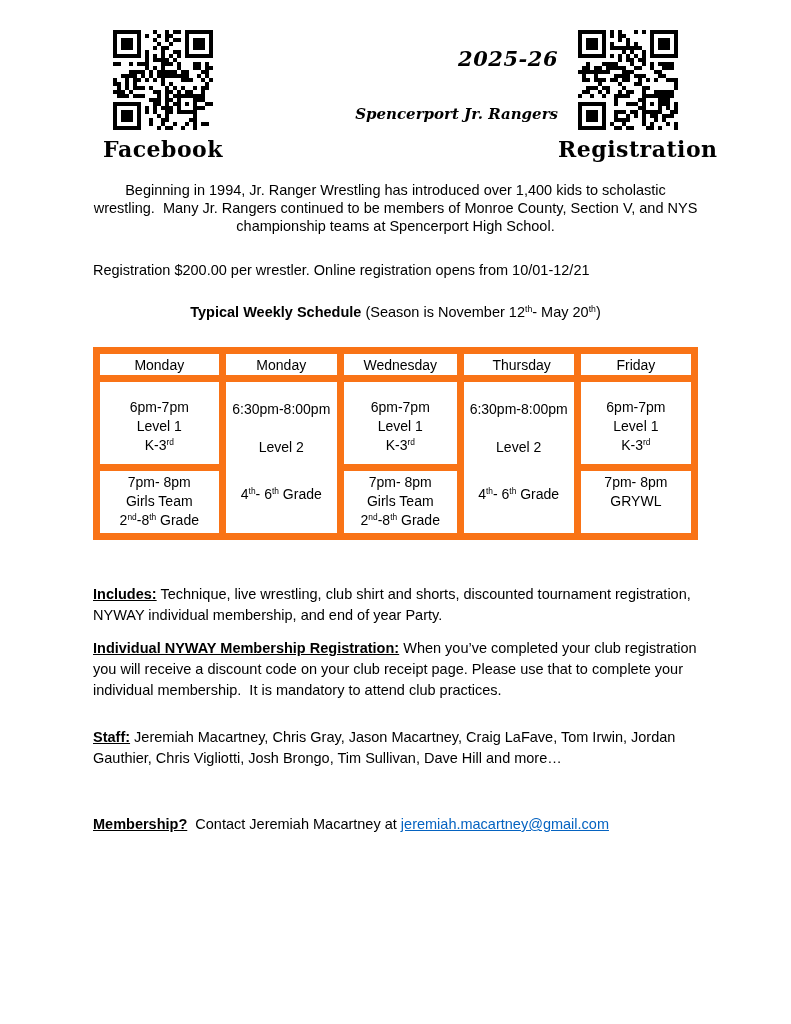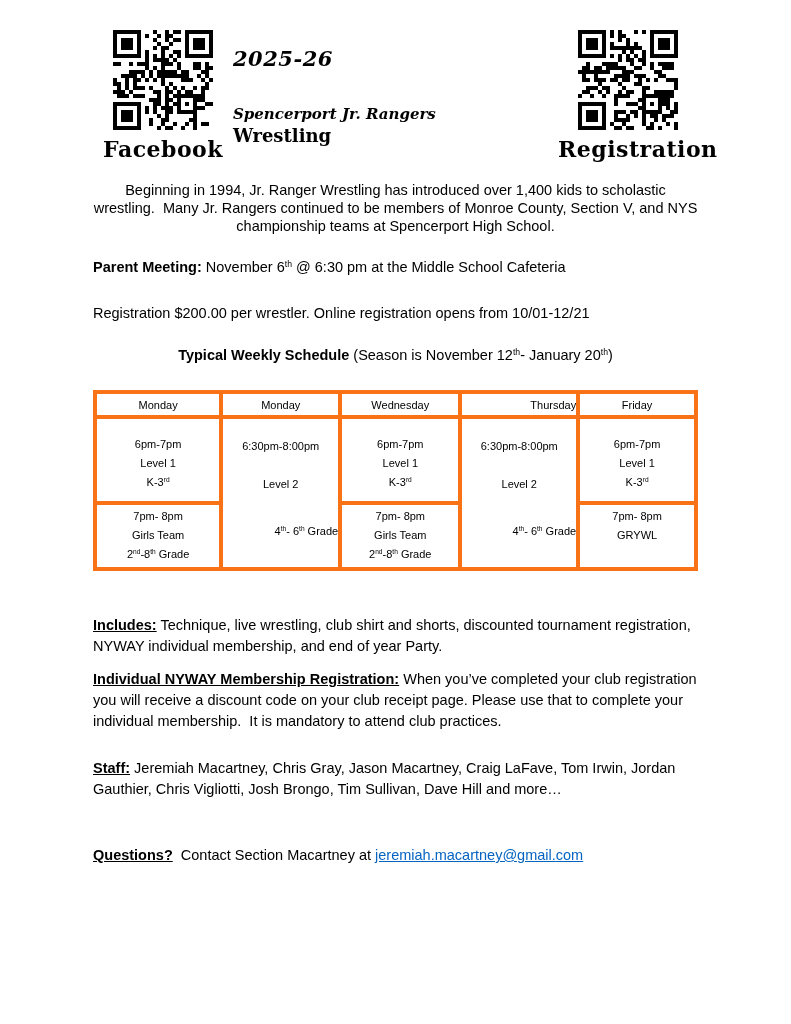--- a/index.html
+++ b/index.html
@@ -10,21 +10,21 @@
     padding:30px 93px 0 93px;
   }
   
   .header{display:flex;justify-content:space-between;align-items:flex-start;}
   .qr-block{width:140px;text-align:center;flex:0 0 auto;}
   .qr-block svg{display:block;margin:0 auto;}
   .qr-label{
     font-family:"DejaVu Serif",serif;font-weight:bold;
     font-size:22px;margin-top:6px;letter-spacing:.5px;
   }
-  .title-block{flex:1 1 auto;text-align:left;padding-top:16px;}
+  .title-block{flex:1 1 auto;text-align:right;padding-top:16px;}
   .title-year{
     font-family:"DejaVu Serif",serif;font-weight:bold;font-style:italic;
     font-size:21px;letter-spacing:.5px;
   }
   .title-main{
     margin-top:32px;font-family:"DejaVu Serif",serif;font-weight:bold;
     font-style:italic;font-size:15px;line-height:22px;
   }
   .title-sub{
     font-family:"DejaVu Serif",serif;font-weight:bold;font-size:18px;line-height:22px;
@@ -40,29 +40,29 @@
   .p-staff{margin-top:26px;}
   .p-questions{margin-top:45px;}
   b.u{text-decoration:underline;}
   sup{font-size:.6em;line-height:0;vertical-align:baseline;position:relative;top:-.55em;}
   a.link{text-decoration:underline;cursor:pointer;}
   
   table.schedule{
     margin-top:24px;width:100%;border-collapse:collapse;table-layout:fixed;
   }
   table.schedule th,table.schedule td{
-    border:4px solid #f97316;padding:0;font-size:11px;font-weight:normal;
+    border:7px solid #f97316;padding:0;font-size:14px;font-weight:normal;
   }
   table.schedule th{height:21px;text-align:center;}
-  table.schedule th.left{text-align:right;padding-left:6px;}
+  table.schedule th.left{text-align:center;padding-left:6px;}
   tr.r1 td{height:66px;vertical-align:top;text-align:center;padding-top:16px;}
   tr.r2 td{height:60px;vertical-align:top;text-align:center;padding-top:2px;}
   td.merged{vertical-align:top;text-align:center;padding:0;}
   .m-top{height:64px;padding-top:2px;}
-  .m-bot{height:60px;display:flex;align-items:center;justify-content:flex-end;}
+  .m-bot{height:60px;display:flex;align-items:center;justify-content:center;}
   .line{line-height:19px;}
 </style>
 </head>
 <body>
 
 <div class="page">
 
   <div class="header">
     <div class="qr-block">
       <svg viewBox="0 0 25 25" width="100" height="100" fill="#000" shape-rendering="crispEdges">
@@ -362,21 +362,20 @@
           <rect x="13" y="24" width="1" height="1"></rect>
           <rect x="14" y="24" width="1" height="1"></rect>
           <rect x="17" y="24" width="1" height="1"></rect>
           <rect x="20" y="24" width="1" height="1"></rect>
         </svg>
       <div class="qr-label">Facebook</div>
     </div>
     <div class="title-block">
       <div class="title-year">2025-26</div>
       <div class="title-main">Spencerport Jr. Rangers</div>
-      <div class="title-sub">Wrestling</div>
     </div>
     <div class="qr-block">
       <svg viewBox="0 0 25 25" width="100" height="100" fill="#000" shape-rendering="crispEdges">
           <rect x="0" y="0" width="1" height="1"></rect>
           <rect x="1" y="0" width="1" height="1"></rect>
           <rect x="2" y="0" width="1" height="1"></rect>
           <rect x="3" y="0" width="1" height="1"></rect>
           <rect x="4" y="0" width="1" height="1"></rect>
           <rect x="5" y="0" width="1" height="1"></rect>
           <rect x="6" y="0" width="1" height="1"></rect>
@@ -676,25 +675,24 @@
           <rect x="18" y="24" width="1" height="1"></rect>
           <rect x="20" y="24" width="1" height="1"></rect>
           <rect x="24" y="24" width="1" height="1"></rect>
         </svg>
       <div class="qr-label">Registration</div>
     </div>
   </div>
 
   <p class="para p-intro">Beginning in 1994, Jr. Ranger Wrestling has introduced over 1,400 kids to scholastic wrestling.  Many Jr. Rangers continued to be members of Monroe County, Section V, and NYS championship teams at Spencerport High School.</p>
 
-  <p class="para p-parent"><b>Parent Meeting:</b><span> November 6</span><sup>th</sup><span> @ 6:30 pm at the Middle School Cafeteria</span></p>
 
   <p class="para p-reg">Registration $200.00 per wrestler. Online registration opens from 10/01-12/21</p>
 
-  <p class="para p-sched"><b>Typical Weekly Schedule</b><span> (Season is November 12</span><sup>th</sup><span>- January 20</span><sup>th</sup><span>)</span></p>
+  <p class="para p-sched"><b>Typical Weekly Schedule</b><span> (Season is November 12</span><sup>th</sup><span>- May 20</span><sup>th</sup><span>)</span></p>
 
   <table class="schedule">
     <colgroup>
       <col style="width:21%">
         <col style="width:19.8%">
         <col style="width:20%">
         <col style="width:19.6%">
         <col style="width:19.6%">
     </colgroup>
     <thead>
@@ -762,15 +760,15 @@
       </tr>
     </tbody>
   </table>
 
   <p class="para p-includes"><b class="u">Includes:</b><span> Technique, live wrestling, club shirt and shorts, discounted tournament registration, NYWAY individual membership, and end of year Party.</span></p>
 
   <p class="para p-nyway"><b class="u">Individual NYWAY Membership Registration:</b><span> When you’ve completed your club registration you will receive a discount code on your club receipt page. Please use that to complete your individual membership.  It is mandatory to attend club practices.</span></p>
 
   <p class="para p-staff"><b class="u">Staff:</b><span> Jeremiah Macartney, Chris Gray, Jason Macartney, Craig LaFave, Tom Irwin, Jordan Gauthier, Chris Vigliotti, Josh Brongo, Tim Sullivan, Dave Hill and more…</span></p>
 
-  <p class="para p-questions"><b class="u">Questions?</b><span>  Contact Section Macartney at </span><a class="link" href="#" style="color: rgb(5, 99, 193);">jeremiah.macartney@gmail.com</a></p>
+  <p class="para p-questions"><b class="u">Membership?</b><span>  Contact Jeremiah Macartney at </span><a class="link" href="#" style="color: rgb(5, 99, 193);">jeremiah.macartney@gmail.com</a></p>
 
 </div>
 
 </body></html>

